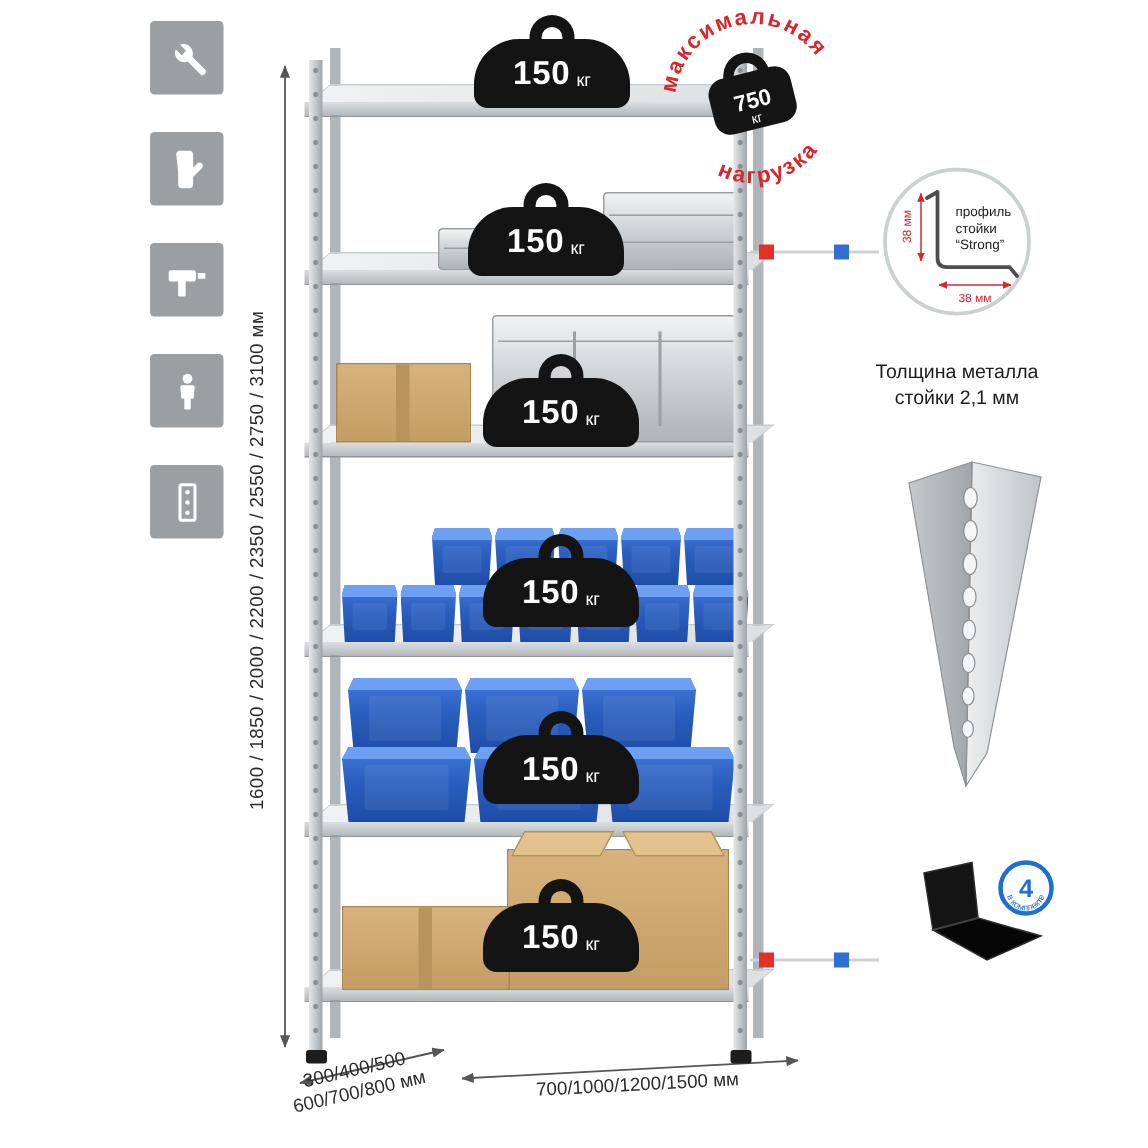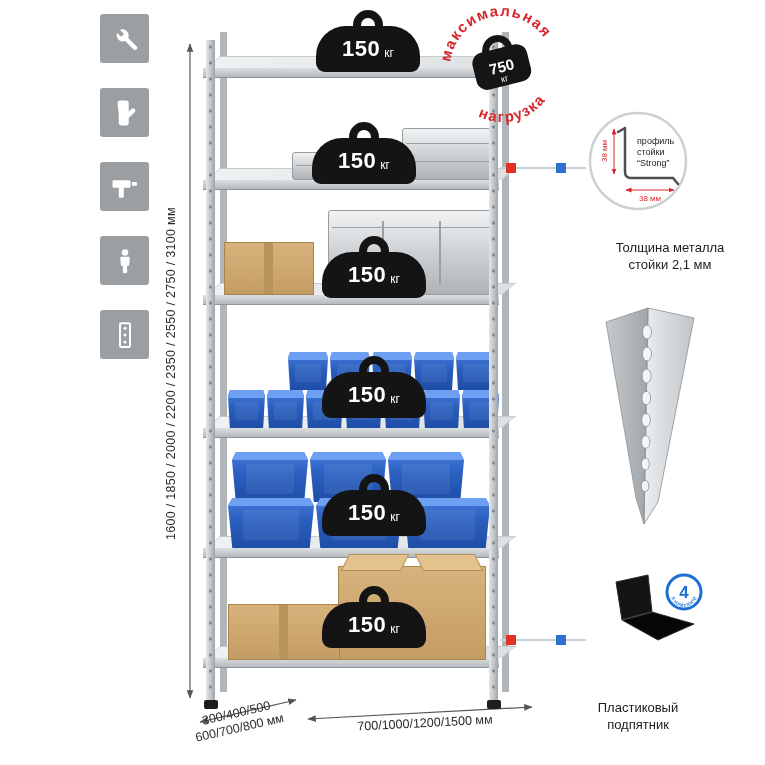--- a/index.html
+++ b/index.html
@@ -268,21 +268,21 @@
     <circle cx="51" cy="51" r="48" fill="#ffffff" stroke="#cbd0d3" stroke-width="2.5"></circle>
     <path d="M38 18 L31 22 M38 18 V62 Q38 68 44 68 H86 L91 74" fill="none" stroke="#4e4e4e" stroke-width="2.5" stroke-linecap="round"></path>
     <line x1="27" y1="19" x2="27" y2="64" stroke="#d6272c" stroke-width="1" marker-start="url(#rarr)" marker-end="url(#rarr)"></line>
     <text transform="rotate(-90 20 41)" x="20" y="41" text-anchor="middle" fill="#d6272c" font-size="8">38 мм</text>
     <line x1="39" y1="80" x2="87" y2="80" stroke="#d6272c" stroke-width="1" marker-start="url(#rarr)" marker-end="url(#rarr)"></line>
     <text x="63" y="91" text-anchor="middle" fill="#d6272c" font-size="8">38 мм</text>
     <text x="50" y="34" fill="#222" font-size="9">профиль</text>
     <text x="50" y="45" fill="#222" font-size="9">стойки</text>
     <text x="50" y="56" fill="#222" font-size="9">“Strong”</text>
   </svg>
-  <div class="caption" style="left:604px;top:240px">
+  <div class="caption" style="left:572px;top:240px">
     <div>Толщина металла</div>
     <div>стойки 2,1 мм</div>
   </div>
 
   <svg class="abs" style="left:594px;top:298px;z-index:3" width="112" height="238" viewBox="0 0 112 238">
     <defs>
       <linearGradient id="pg1" x1="0" y1="0" x2="1" y2="0">
         <stop offset="0" stop-color="#c6cacd"></stop>
           <stop offset="1" stop-color="#9fa5a9"></stop>
       </linearGradient>
@@ -310,18 +310,14 @@
     <line x1="26" y1="50" x2="56" y2="42" stroke="#3f3f3f" stroke-width="1.5"></line>
     <defs>
         <path id="fbArc" d="M 75 24 A 13 13 0 0 0 101 24"></path>
       </defs>
     <circle cx="88" cy="22" r="17" fill="#ffffff" stroke="#1d6fd1" stroke-width="3"></circle>
     <text x="88" y="28" text-anchor="middle" fill="#1d6fd1" font-size="17" font-weight="bold">4</text>
     <text fill="#1d6fd1" font-size="6">
       <textPath href="#fbArc" startOffset="50%" text-anchor="middle">в комплекте</textPath>
     </text>
   </svg>
-  <div class="caption" style="left:572px;top:700px">
-    <div>Пластиковый</div>
-    <div>подпятник</div>
-  </div>
 
 </div>
 
 </body></html>

